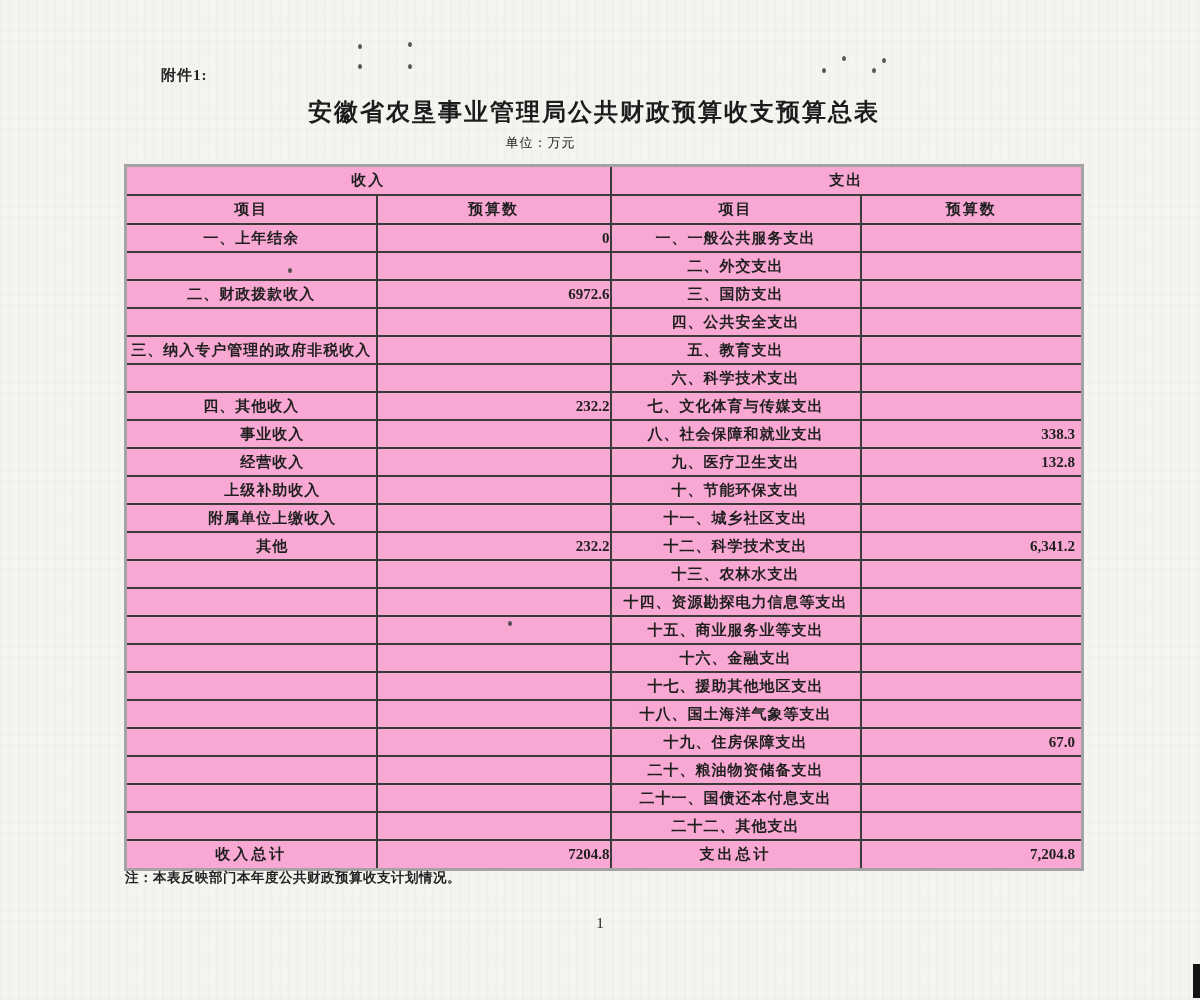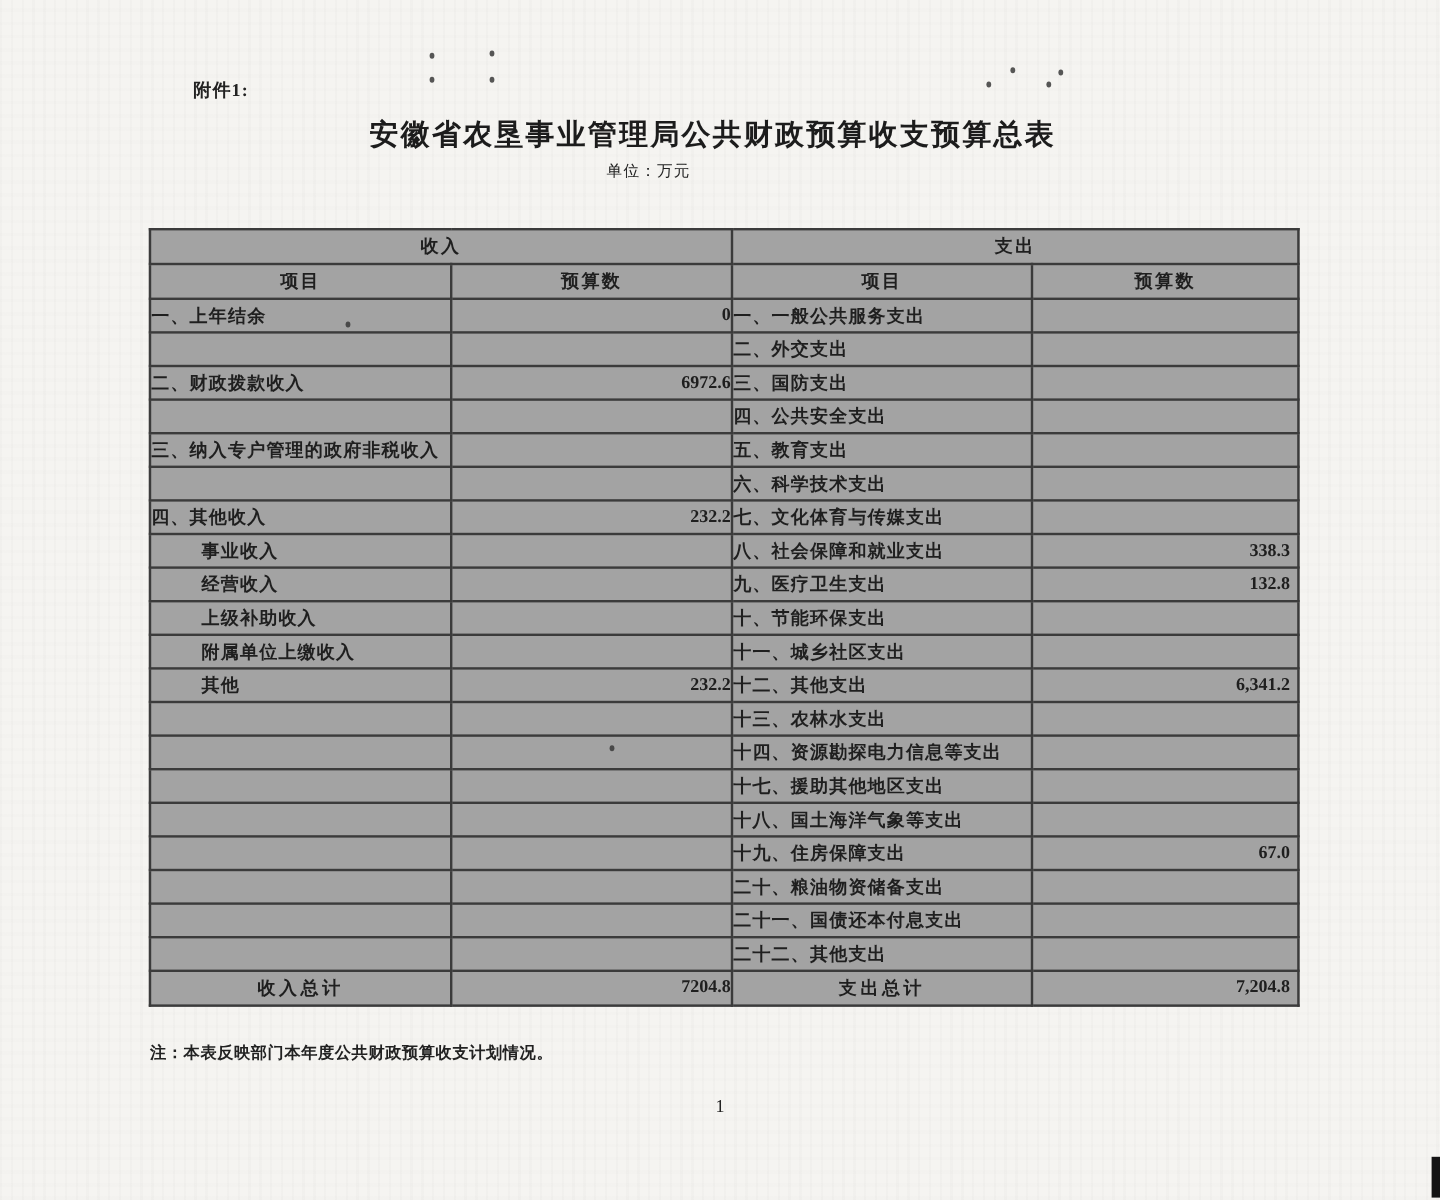--- a/index.html
+++ b/index.html
@@ -57,37 +57,36 @@
     font-weight: normal;
     letter-spacing: 1px;
   }
   table.budget {
     position: absolute;
     left: 124px;
     top: 164px;
     width: 957px;
     border-collapse: collapse;
     table-layout: fixed;
-    border: 1px solid #a3a3a3;
-    background: #a3a3a3;
-    margin-top: 26px;
+    border: 3px solid #a3a3a3;
+    background: #f9a8d4;
   }
   table.budget th, table.budget td {
     border: 2px solid #3b3b3b;
     font-size: 15px;
     font-weight: bold;
     color: #1f1f1f;
     padding: 0;
     overflow: hidden;
     white-space: nowrap;
   }
   table.budget thead th { height: 27px; text-align: center; letter-spacing: 2px; }
   table.budget tbody td { height: 26px; }
   table.budget tfoot td { height: 27px; }
-  td.item { text-align: left; padding-left: 8px; letter-spacing: 1px; }
+  td.item { text-align: center; padding-left: 8px; letter-spacing: 1px; }
   td.item.indent { padding-left: 42px; }
   td.num { text-align: right; padding-right: 3px; letter-spacing: 0; }
   td.num.num-pad { padding-right: 6px; }
   td.total-label { text-align: center; letter-spacing: 3px; }
   .footnote {
     position: absolute;
     left: 125px;
     top: 869px;
     font-size: 13.5px;
     font-weight: bold;
@@ -211,33 +210,45 @@
         </tr>
         <tr>
           <td class="item indent">附属单位上缴收入</td>
           <td class="num"></td>
           <td class="item">十一、城乡社区支出</td>
           <td class="num num-pad"></td>
         </tr>
         <tr>
           <td class="item indent">其他</td>
           <td class="num">232.2</td>
-          <td class="item">十二、其他支出</td>
+          <td class="item">十二、科学技术支出</td>
           <td class="num num-pad">6,341.2</td>
         </tr>
         <tr>
           <td class="item"></td>
           <td class="num"></td>
           <td class="item">十三、农林水支出</td>
           <td class="num num-pad"></td>
         </tr>
         <tr>
           <td class="item"></td>
           <td class="num"></td>
           <td class="item">十四、资源勘探电力信息等支出</td>
+          <td class="num num-pad"></td>
+        </tr>
+        <tr>
+          <td class="item"></td>
+          <td class="num"></td>
+          <td class="item">十五、商业服务业等支出</td>
+          <td class="num num-pad"></td>
+        </tr>
+        <tr>
+          <td class="item"></td>
+          <td class="num"></td>
+          <td class="item">十六、金融支出</td>
           <td class="num num-pad"></td>
         </tr>
         <tr>
           <td class="item"></td>
           <td class="num"></td>
           <td class="item">十七、援助其他地区支出</td>
           <td class="num num-pad"></td>
         </tr>
         <tr>
           <td class="item"></td>

